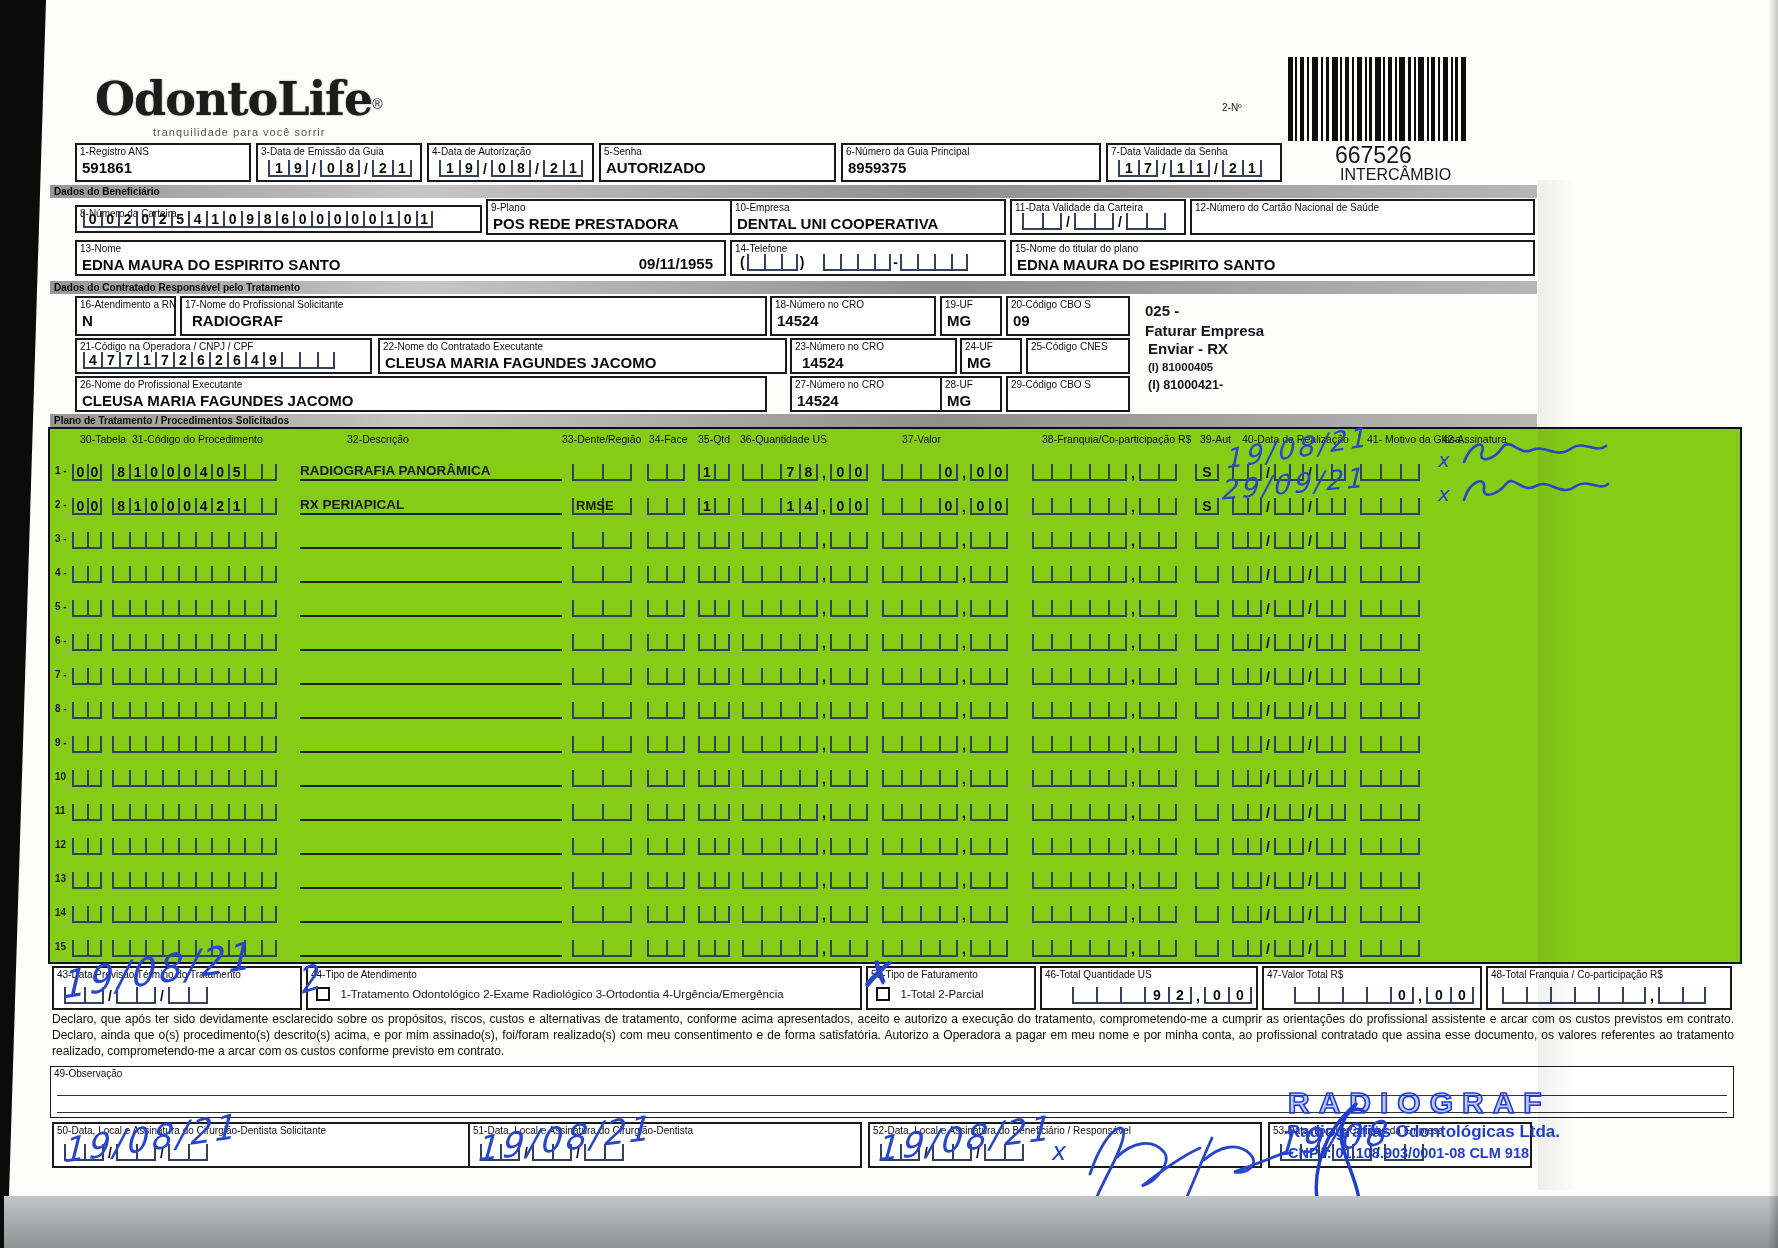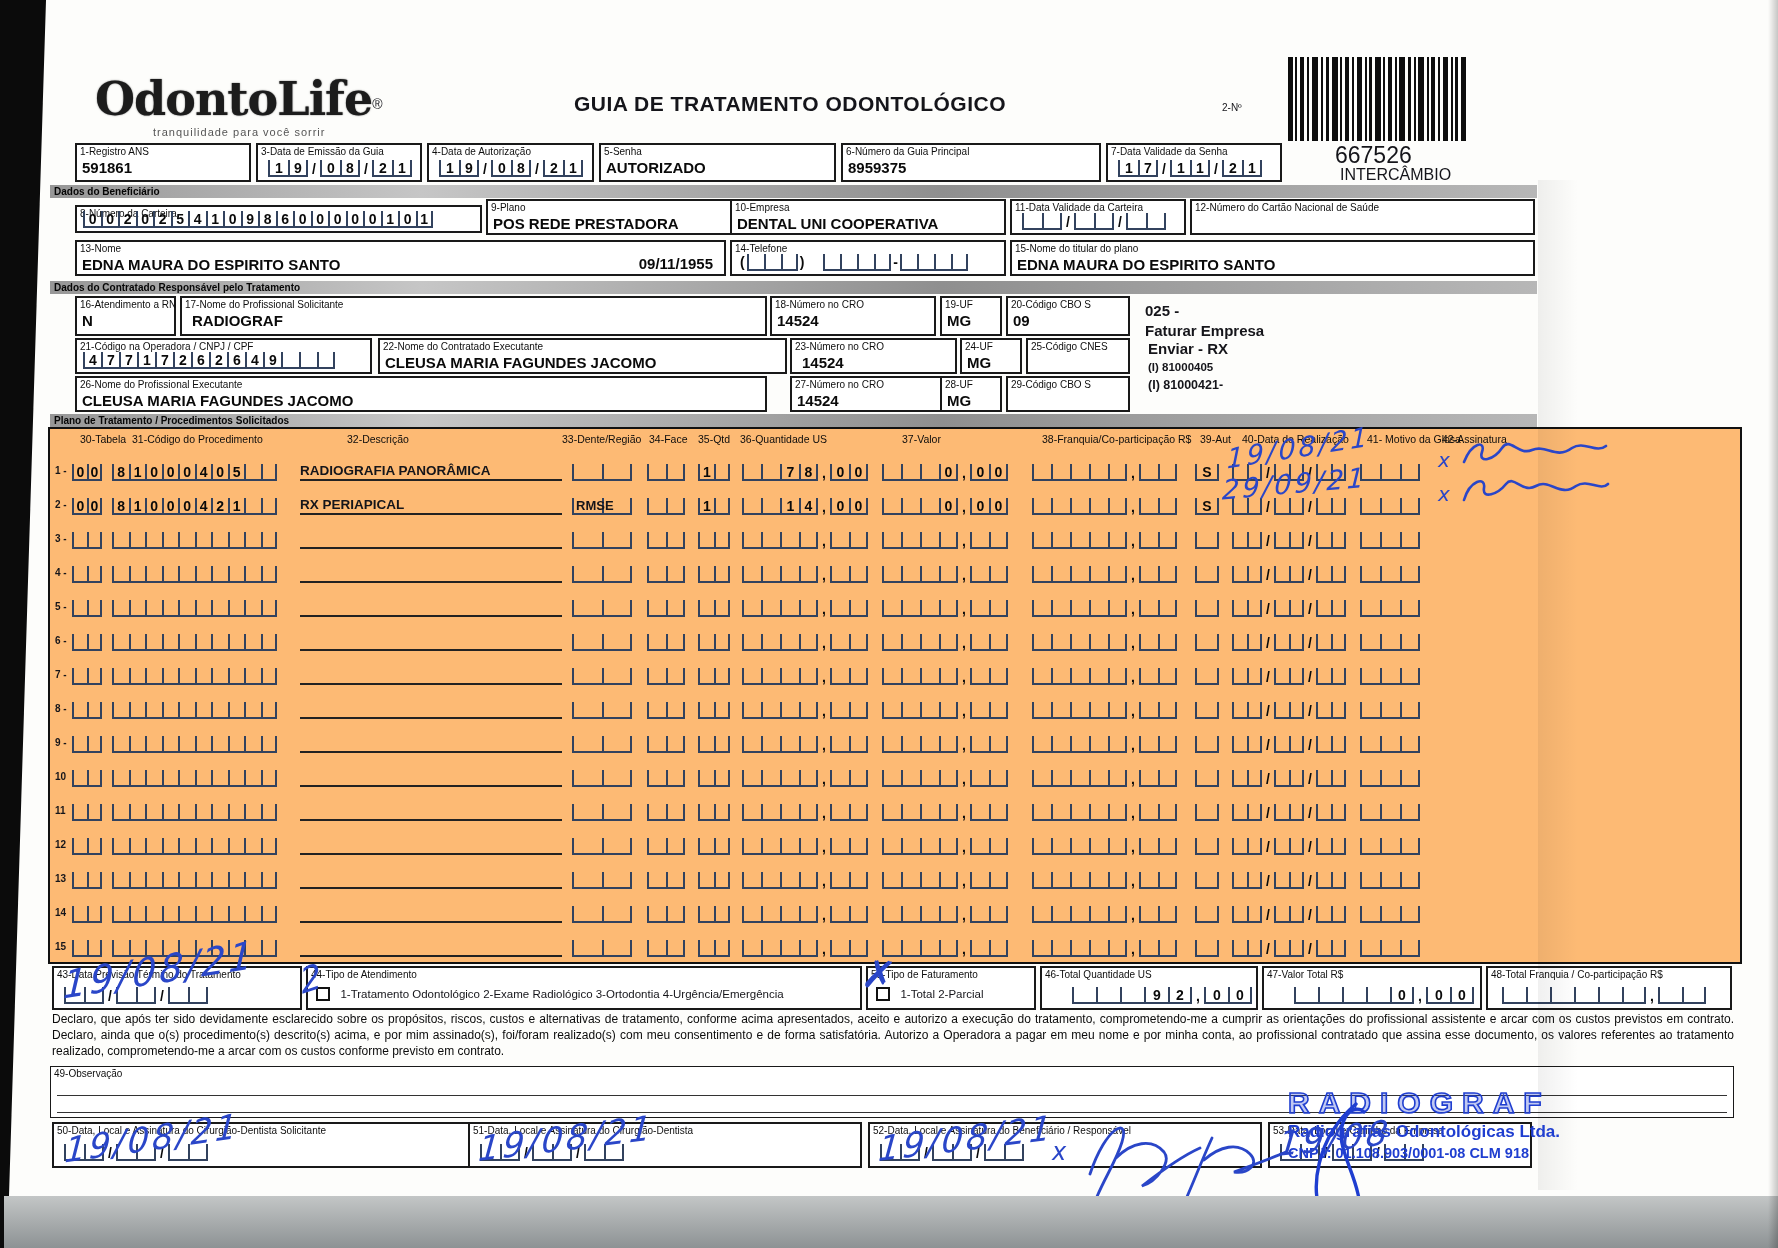--- a/index.html
+++ b/index.html
@@ -26,21 +26,21 @@
   .comb{display:inline-flex;align-items:flex-end;}
   .cc{display:inline-block;height:17px;border-left:2px solid var(--comb);
     border-bottom:2.5px solid var(--comb);text-align:center;
     font-size:14px;font-weight:700;color:#0a0a0a;line-height:17px;}
   .comb .cc:last-child{border-right:2px solid var(--comb);}
   .dwrap{display:inline-flex;align-items:flex-end;gap:2px;}
   .slash{font-weight:700;font-size:14px;margin:0 2px;color:#0a0a0a;}
   .dbox .cc{width:20px;} .carteira .cc{width:17.5px;} .cpf .cc{width:18px;}
   .ph .cc{width:17px;} .mtot .cc{width:24px;}
   
-  .tablebox{position:absolute;left:48px;top:427px;width:1694px;height:537px;border:2.5px solid #111;background:#fdba74;}
+  .tablebox{position:absolute;left:48px;top:427px;width:1694px;height:537px;border:2.5px solid #111;background:#84cc16;}
   .th{position:absolute;top:4px;font-size:10.5px;font-weight:400;color:#0c0c0c;white-space:nowrap;}
   #rows{position:absolute;left:0;top:21px;right:0;}
   .trow{position:relative;height:34px;}
   .tc{position:absolute;bottom:3px;}
   .c-num{left:5px;font-size:10px;font-weight:700;bottom:8px;}
   .c-tab{left:22px;} .c-tab .cc{width:15px;}
   .c-cod{left:62px;} .c-cod .cc{width:16.5px;}
   .c-desc{left:250px;width:262px;border-bottom:2px solid #222;font-size:13.5px;font-weight:700;white-space:nowrap;height:18px;}
   .c-dente{left:522px;} .c-dente .cc{width:30px;}
   .dente-txt{position:absolute;left:4px;bottom:2px;font-size:13px;font-weight:700;}
@@ -77,21 +77,20 @@
 </style>
 </head>
 <body>
 
 <div class="paper">
 
   <div class="abs" style="left:95px;top:72px;">
     <span class="logo-main">OdontoLife</span><span class="logo-reg">®</span>
     <div class="logo-tag" style="margin-left:58px;">tranquilidade para você sorrir</div>
   </div>
-  <div class="title">GUIA DE TRATAMENTO ODONTOLÓGICO</div>
 
   <div class="abs" style="left:1222px;top:102px;font-size:10px;">2-Nº</div>
   <svg class="abs" style="left:1288px;top:57px;" width="180" height="84">
     <g fill="#0d0d0d">
       <rect x="0" y="0" width="5" height="84"></rect>
         <rect x="7" y="0" width="2" height="84"></rect>
         <rect x="12" y="0" width="4" height="84"></rect>
         <rect x="19" y="0" width="2" height="84"></rect>
         <rect x="24" y="0" width="6" height="84"></rect>
         <rect x="33" y="0" width="2" height="84"></rect>

